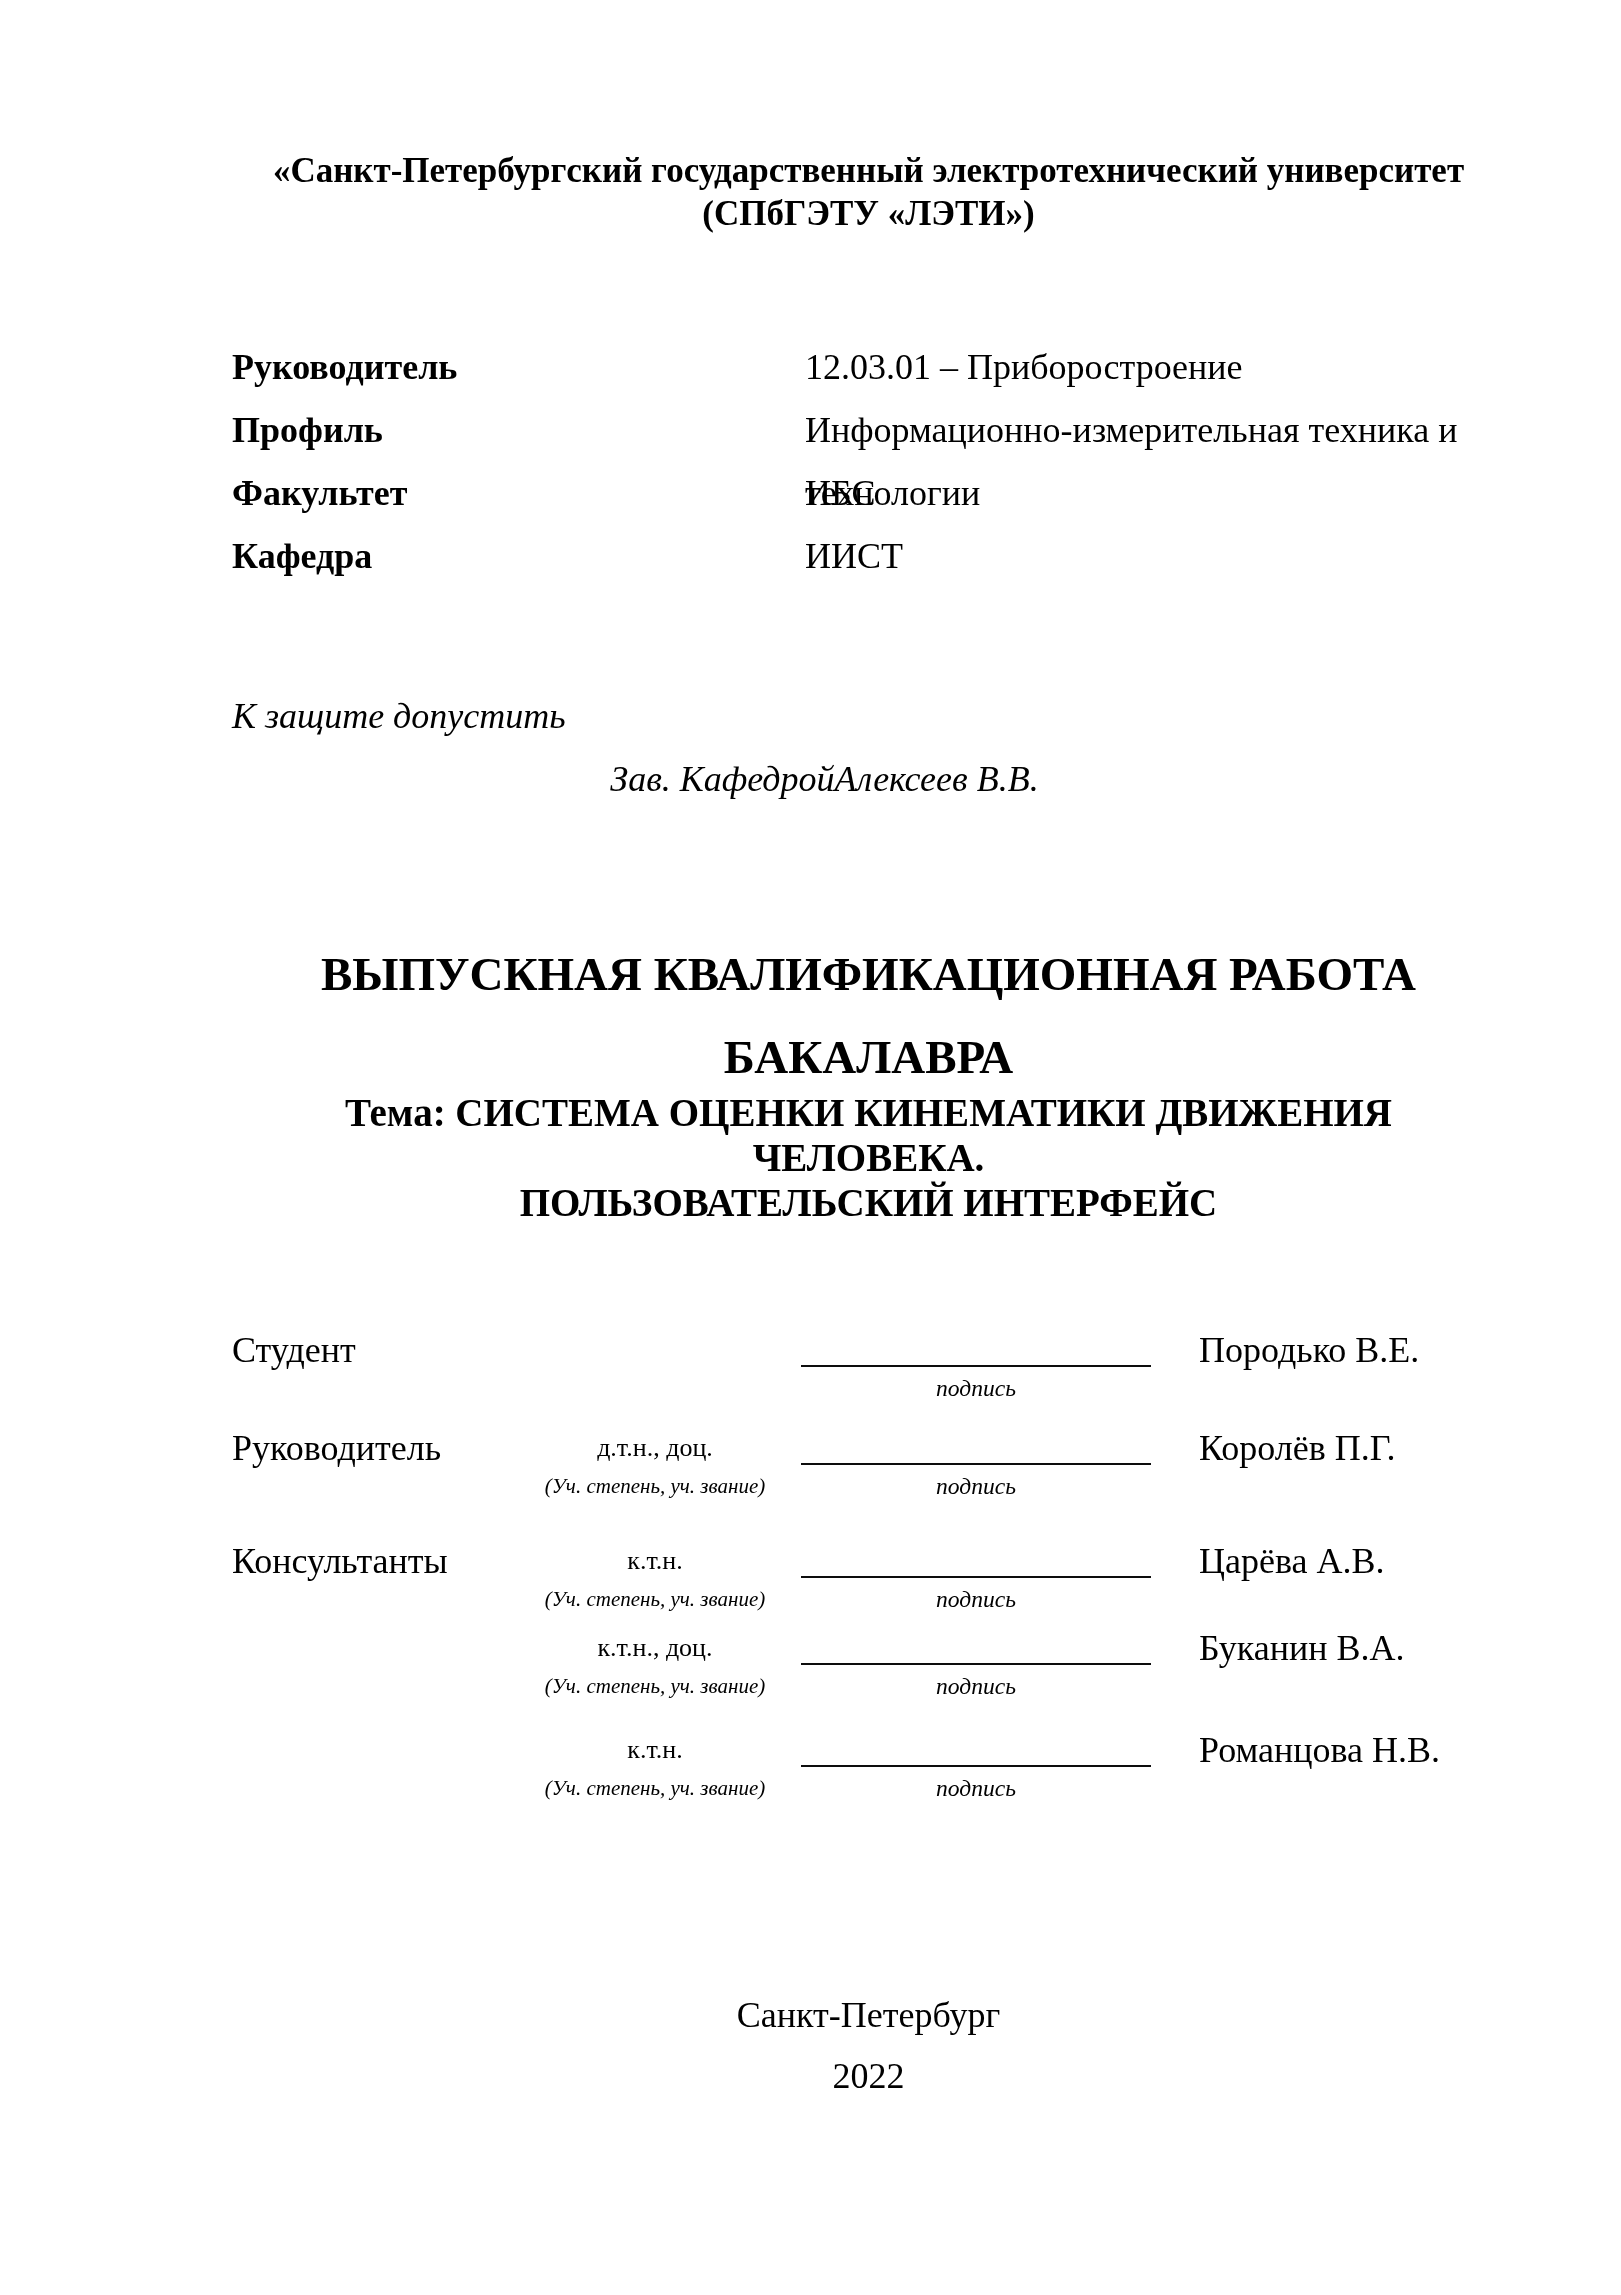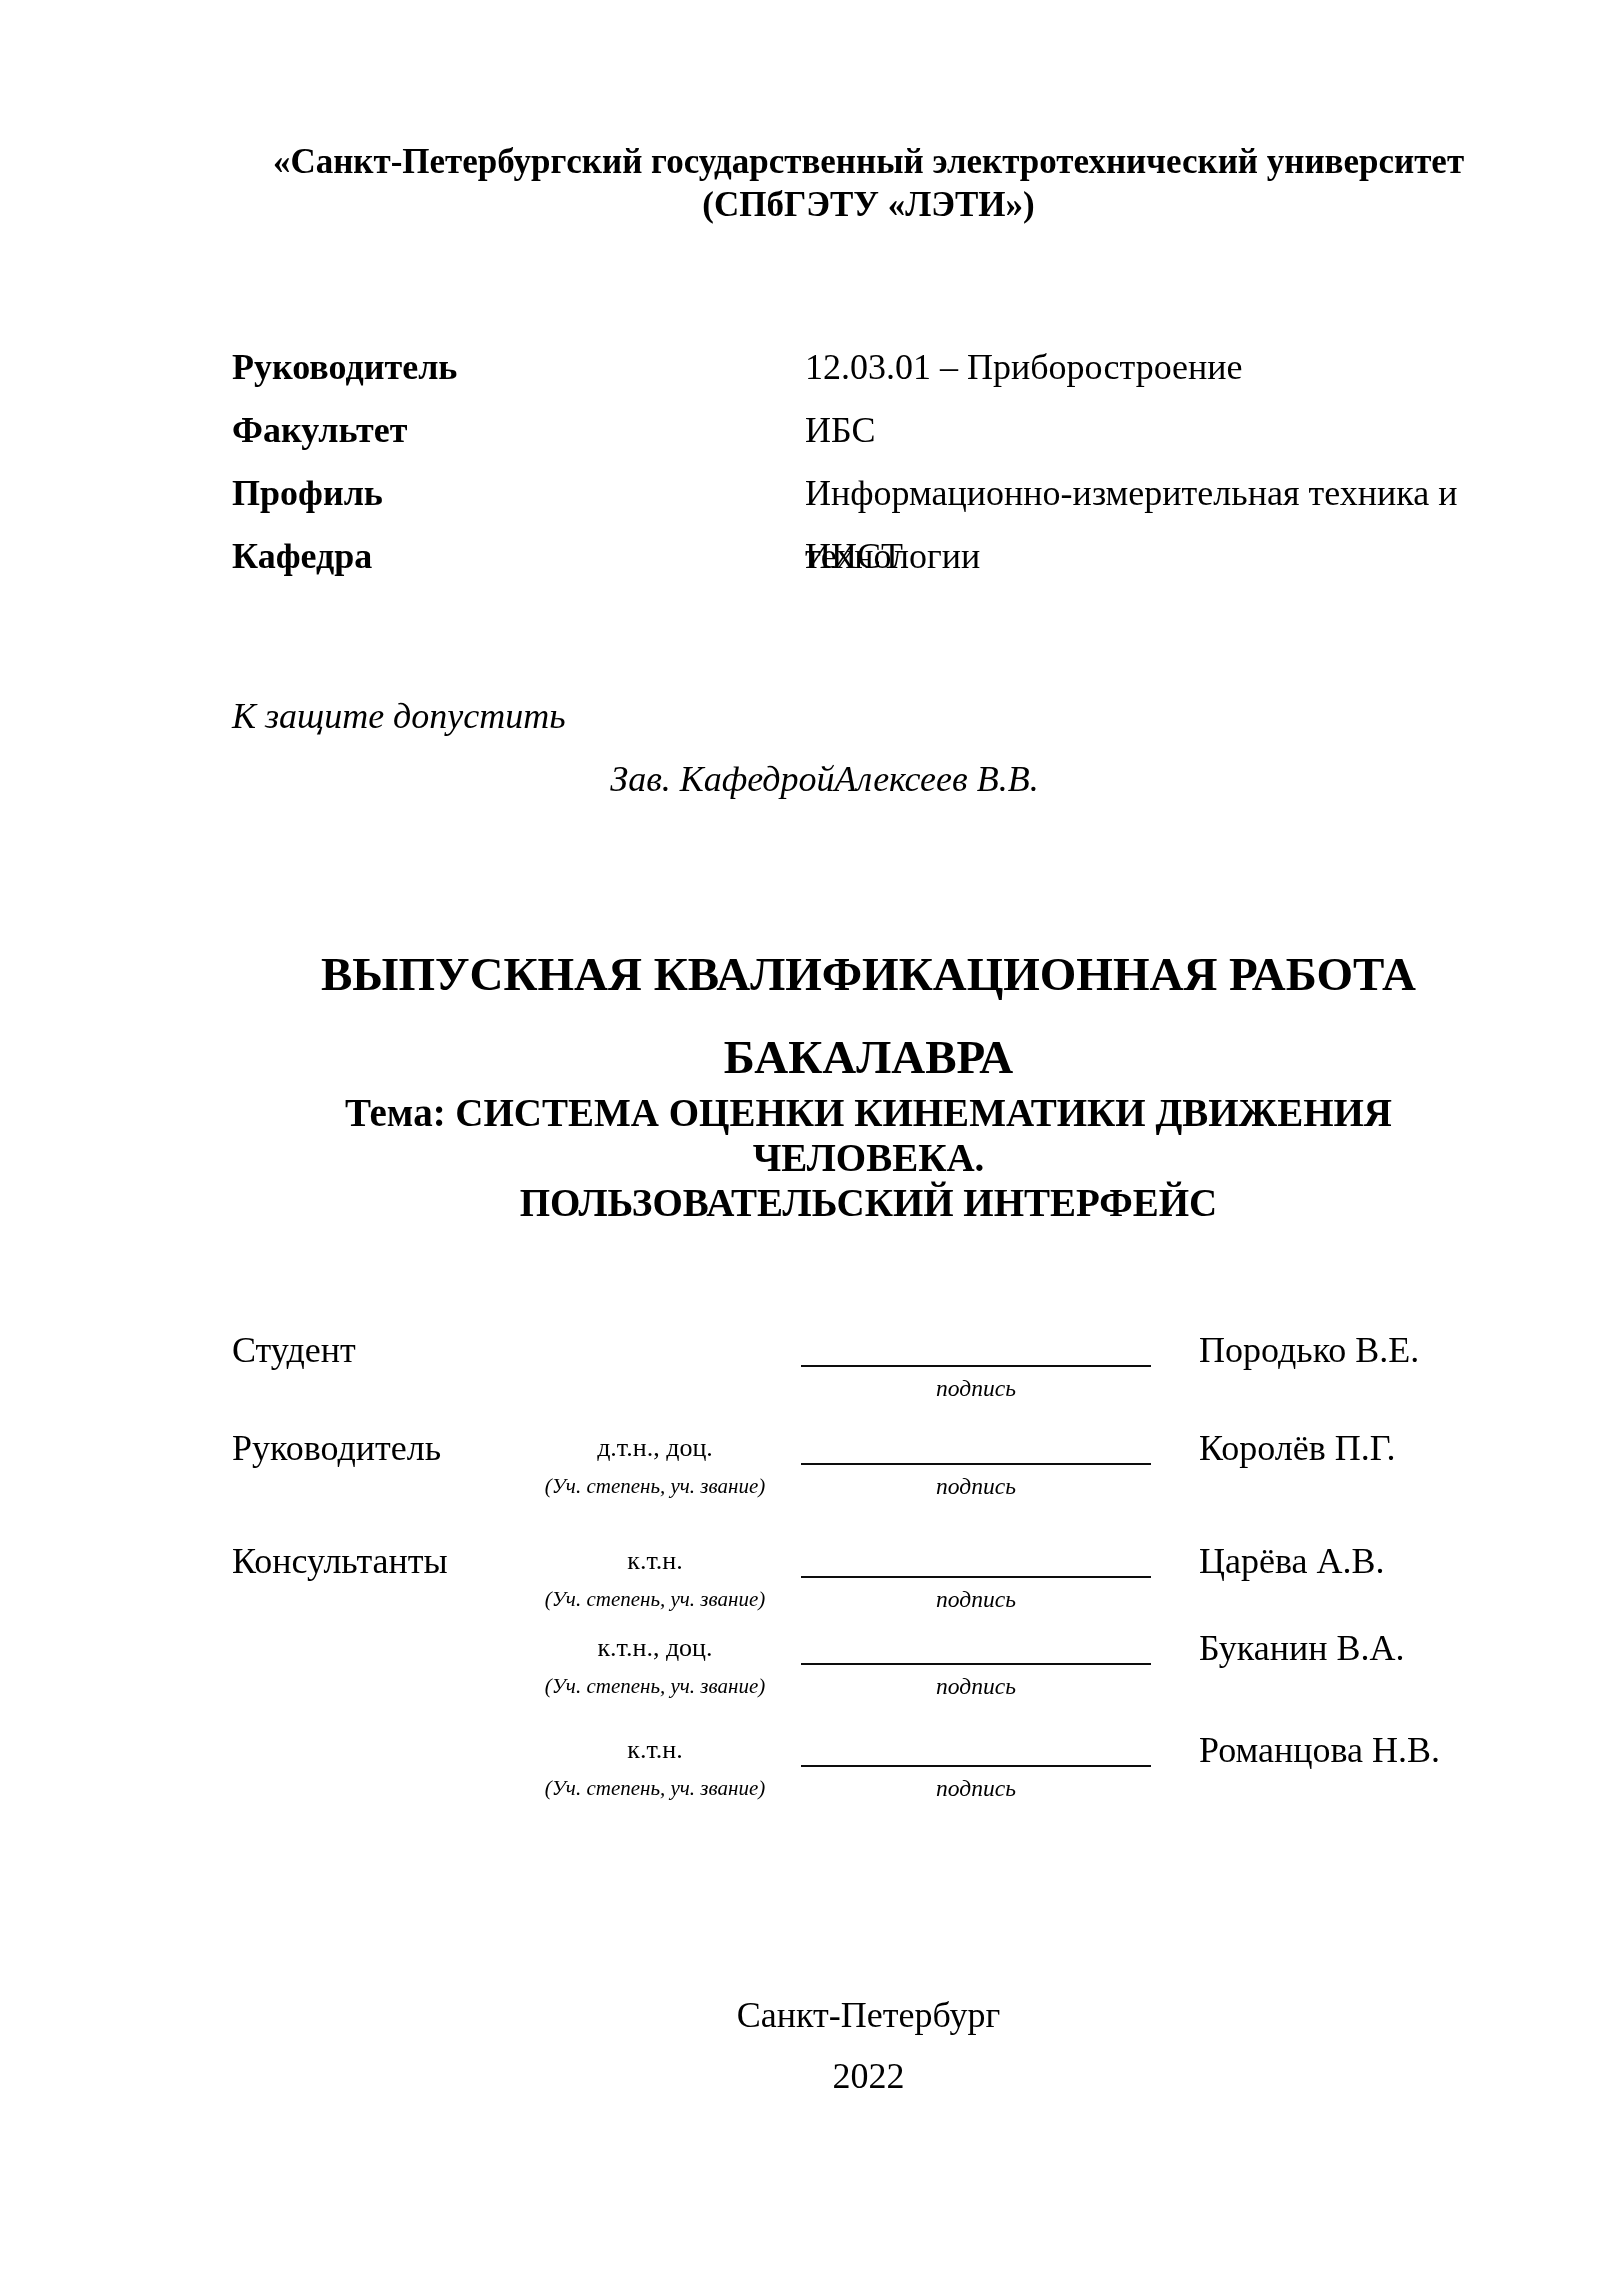--- a/index.html
+++ b/index.html
@@ -15,21 +15,21 @@
   .content {
     position: absolute;
     left: 232px;
     top: 0;
     width: 1273px;
     height: 100%;
   }
   
   .univ-header {
     position: absolute;
-    top: 140px;
+    top: 149px;
     left: 0;
     width: 100%;
     text-align: center;
     font-weight: 700;
     font-size: 35px;
     line-height: 43px;
   }
   
   .fields {
     position: absolute;
@@ -171,31 +171,31 @@
       <div>«Санкт-Петербургский государственный электротехнический университет</div>
       <div>(СПбГЭТУ «ЛЭТИ»)</div>
     </div>
 
     <div class="fields">
       <div class="field-row">
         <span class="field-label">Руководитель</span>
         <div class="field-value">12.03.01 – Приборостроение</div>
       </div>
       <div class="field-row">
-        <span class="field-label">Факультет</span>
-        <div class="field-value">ИБС</div>
-      </div>
-      <div class="field-row">
         <span class="field-label">Профиль</span>
         <div class="field-value">
           <div>Информационно-измерительная техника и</div>
           <div>технологии</div>
         </div>
       </div>
       <div class="field-row">
+        <span class="field-label">Факультет</span>
+        <div class="field-value">ИБС</div>
+      </div>
+      <div class="field-row">
         <span class="field-label">Кафедра</span>
         <div class="field-value">ИИСТ</div>
       </div>
     </div>
 
     <div class="admission">
       <div class="admission-phrase">К защите допустить</div>
       <div class="admission-row">
         <span>Зав. Кафедрой</span>
         <span>Алексеев В.В.</span>

